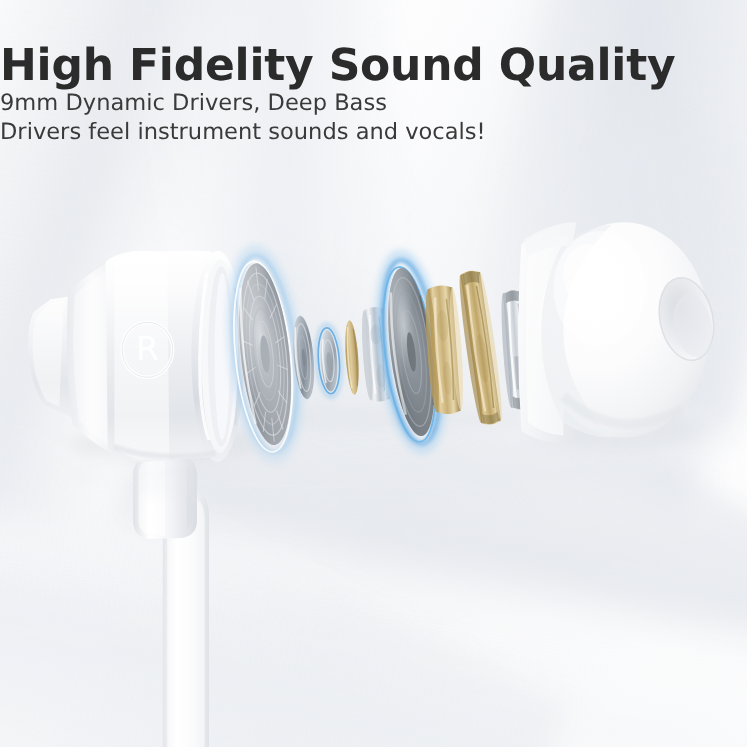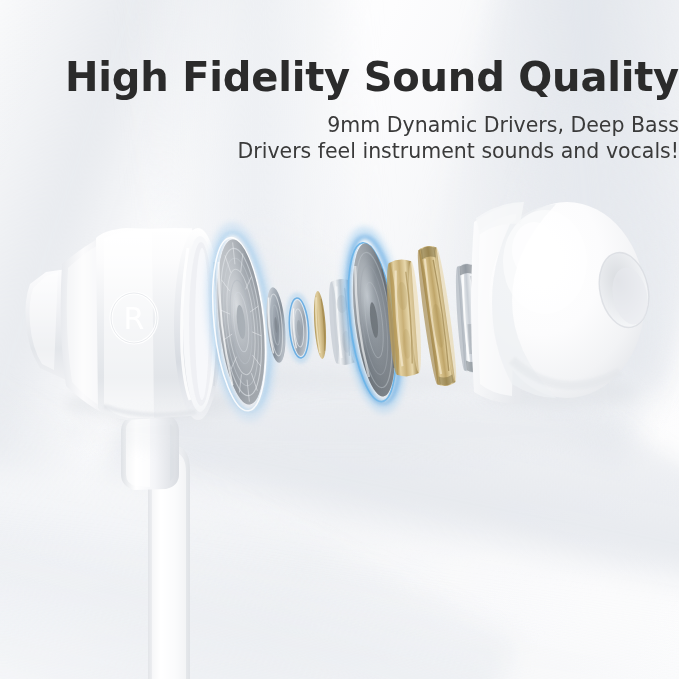--- a/index.html
+++ b/index.html
@@ -76,42 +76,42 @@
   .fold-bottom {
     left: -40px; bottom: -120px;
     width: 820px; height: 300px;
     background: linear-gradient(8deg, rgba(238,240,244,.75) 0%, rgba(255,255,255,0) 70%);
     filter: blur(18px);
   }
 
   
   .text-block {
     position: absolute;
-    left: 0; right: 0; top: 57px;
-    text-align: right;
+    left: 0; right: 0; top: 40px;
+    text-align: left;
     z-index: 6;
   }
   .headline {
     margin: 0;
     font-size: 40px;
     font-weight: 700;
     letter-spacing: -0.2px;
     color: #2b2b2b;
     line-height: 1.0;
     white-space: nowrap;
   }
   .subline {
     margin: 0;
     font-size: 20.5px;
     font-weight: 400;
     color: #3a3a3a;
     line-height: 1.27;
     white-space: nowrap;
   }
-  .subline.first { margin-top: 15px; }
+  .subline.first { }
 
   
   .stage {
     position: absolute;
     inset: 0;
     z-index: 4;
   }
   .stage svg { display: block; width: 679px; height: 679px; }
 </style>
 </head>

